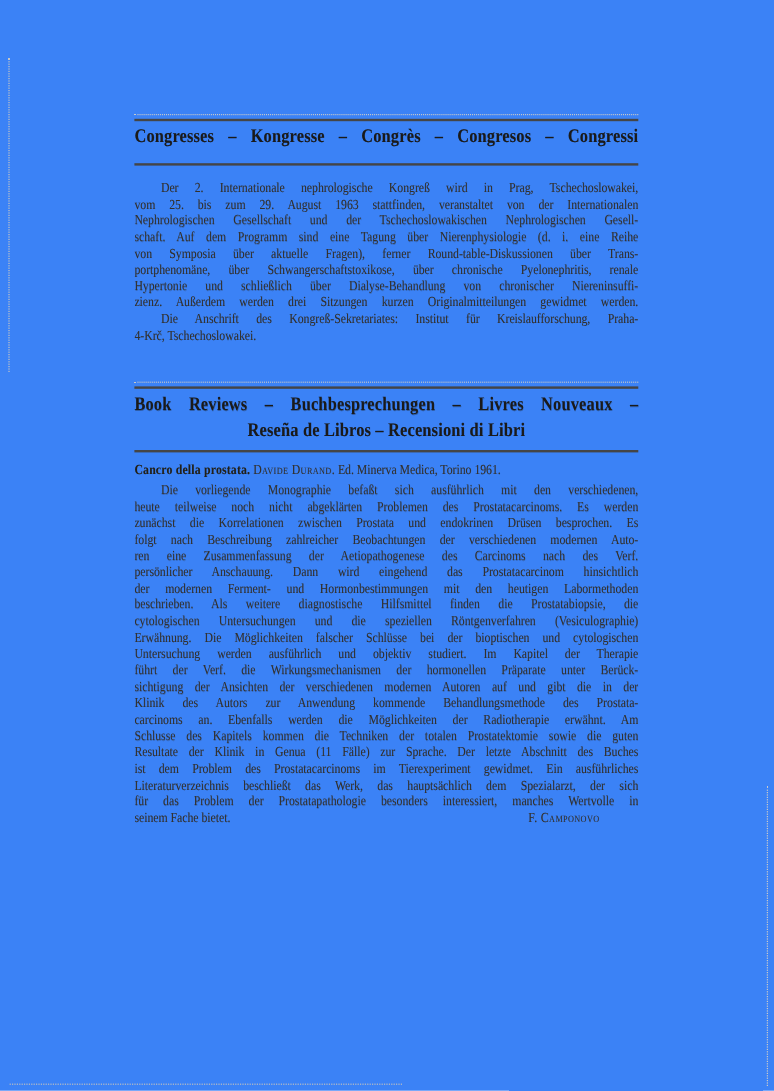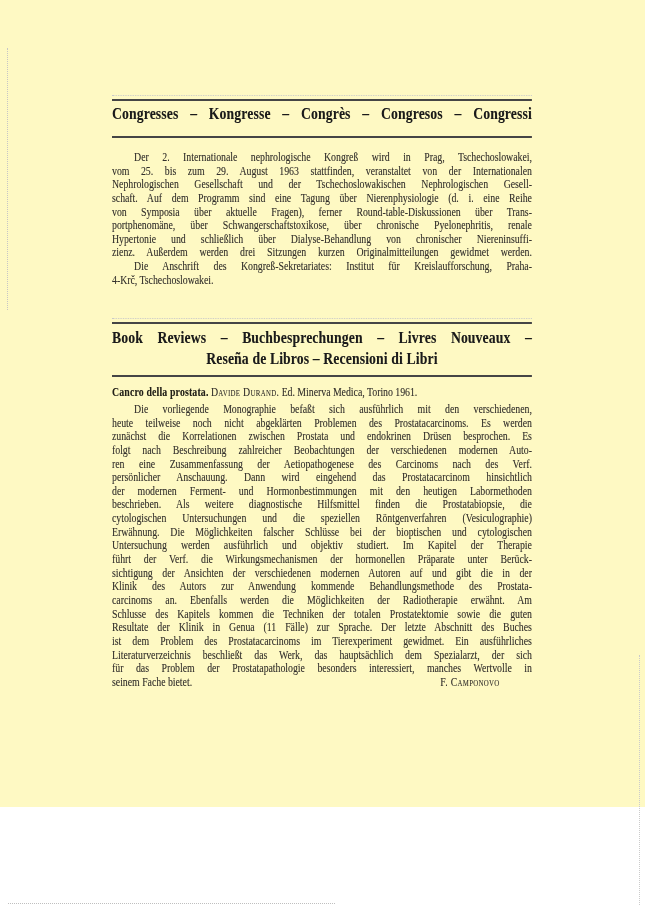--- a/index.html
+++ b/index.html
@@ -4,22 +4,22 @@
 <style>
   html, body { margin: 0; padding: 0; }
   body {
     width: 645px; height: 909px;
     background: #ffffff;
     font-family: "Liberation Serif", "DejaVu Serif", serif;
     overflow: hidden;
   }
   .page {
     position: relative;
-    width: 645px; height: 807px;
-    background: #fef9c3;
+    width: 645px; height: 909px;
+    background: #3b82f6;
     color: #33302c;
   }
   
   .edge-left   { position: absolute; left: 7px;  top: 48px;  height: 262px; width: 0; border-left: 1px dotted #c6c6c6; }
   .edge-right  { position: absolute; left: 639px; top: 655px; height: 250px; width: 0; border-left: 1px dotted #cbcbcb; }
   .edge-bottom { position: absolute; left: 8px;  top: 903px; width: 327px; height: 0; border-top: 1px dotted #bfbfbf; }
 
   
   .content {
     position: absolute;

